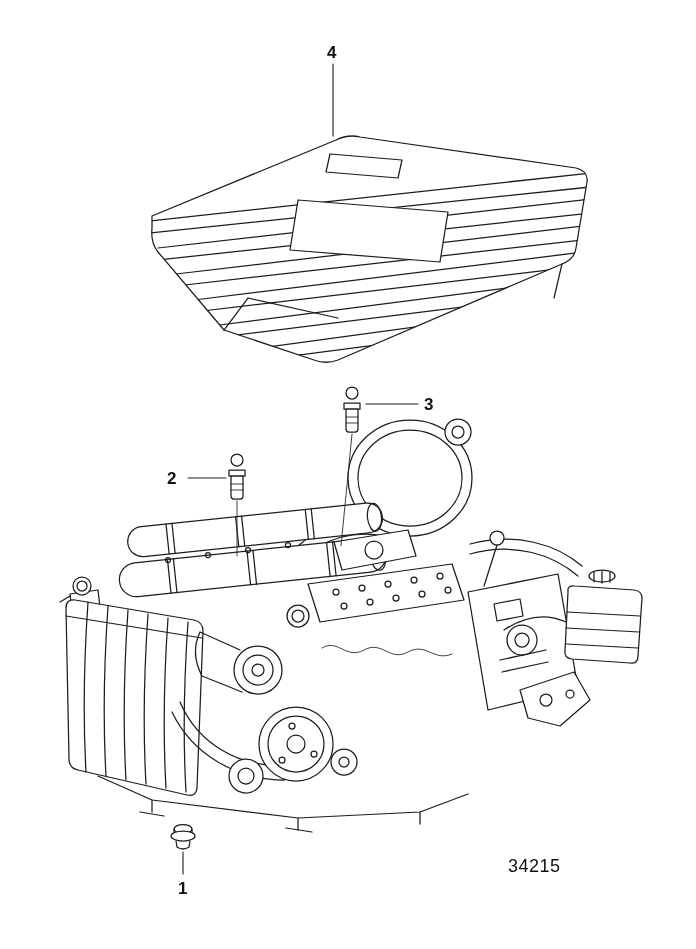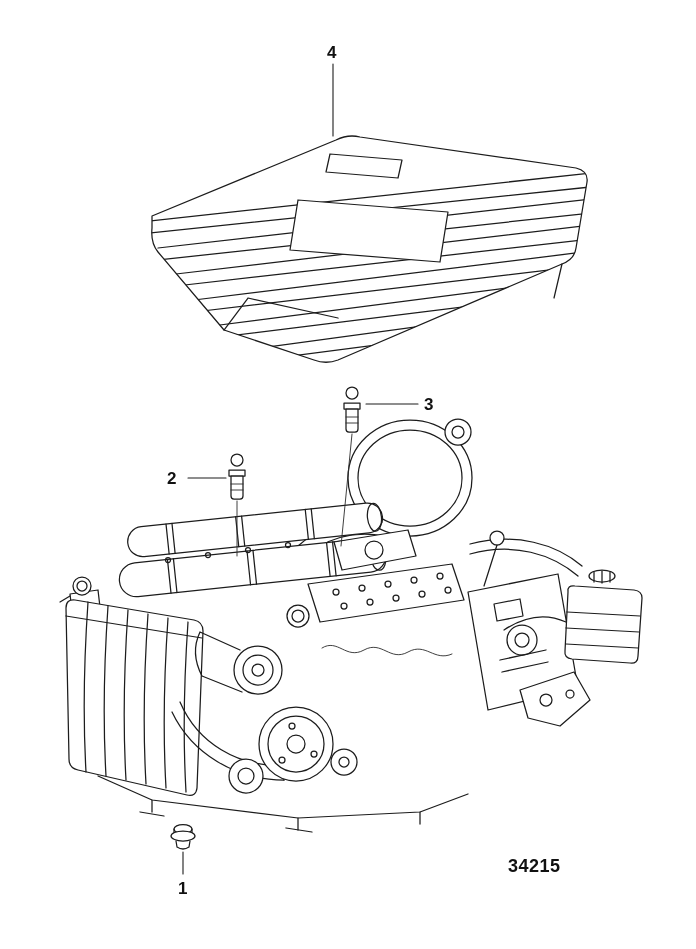--- a/index.html
+++ b/index.html
@@ -15,21 +15,21 @@
   .callout{
     position:absolute;
     font-weight:bold;
     font-size:17px;
     color:#111;
     line-height:1;
   }
   .drawing-number{
     position:absolute;
     left:508px;top:856px;
-    font-weight:bold;
+    font-weight:normal;
     font-size:18px;
     color:#111;
     letter-spacing:0.5px;
   }
   
   .s{stroke:#1c1c1c;stroke-width:1.25;fill:none;stroke-linecap:round;stroke-linejoin:round;}
   .sf{stroke:#1c1c1c;stroke-width:1.25;fill:#fff;stroke-linecap:round;stroke-linejoin:round;}
   .thin{stroke:#2a2a2a;stroke-width:0.9;fill:none;stroke-linecap:round;}
   .lead{stroke:#1c1c1c;stroke-width:1.1;fill:none;stroke-linecap:round;}
 </style>

